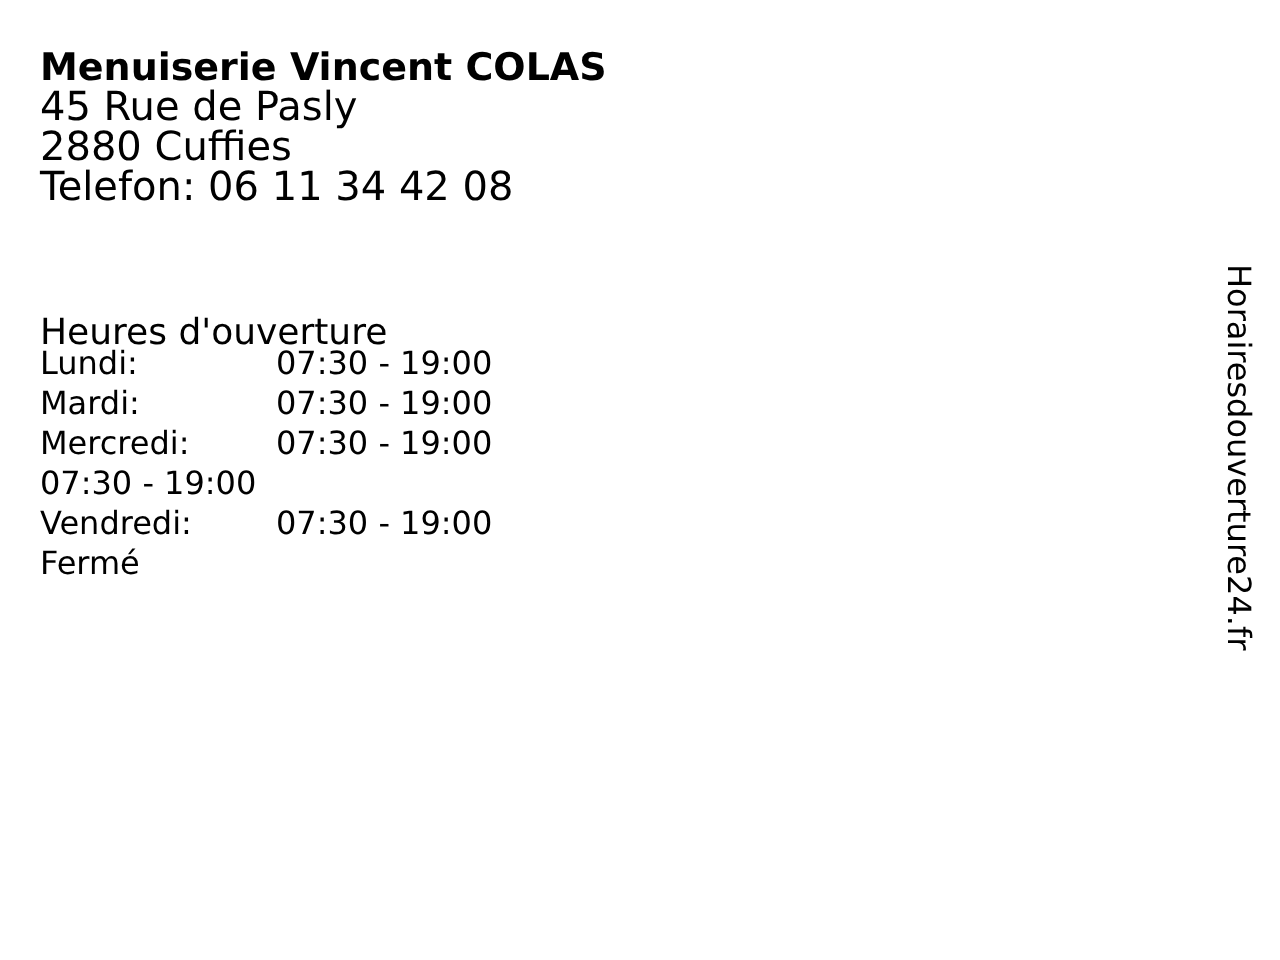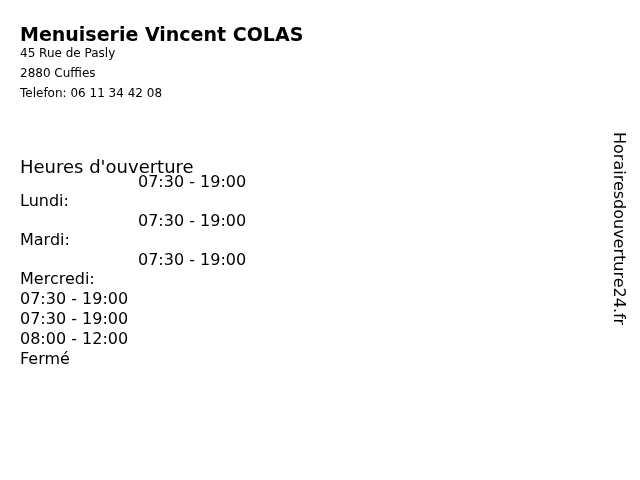--- a/index.html
+++ b/index.html
@@ -26,21 +26,21 @@
     top: 8px;
     font-size: 19px;
     font-weight: 700;
     line-height: 26px;
     white-space: nowrap;
   }
   .address-block {
     position: absolute;
     left: 20px;
     top: 43px;
-    font-size: 12px;
+    font-size: 20px;
     line-height: 20px;
   }
   .address-line {
     white-space: nowrap;
   }
   .hours-heading {
     position: absolute;
     left: 20px;
     top: 141px;
     font-size: 18px;
@@ -55,21 +55,20 @@
     font-size: 16px;
     line-height: 20px;
   }
   .hours-row {
     display: flex;
   }
   .hours-day {
     width: 118px;
     flex: 0 0 118px;
     white-space: nowrap;
-    margin-top: 19px;
   }
   .hours-time {
     white-space: nowrap;
   }
   .watermark {
     position: absolute;
     left: 610px;
     top: 132px;
     writing-mode: vertical-rl;
     font-size: 16px;
@@ -102,24 +101,24 @@
       <span class="hours-time">07:30 - 19:00</span>
     </div>
     <div class="hours-row">
       <span class="hours-day">Mercredi:</span>
       <span class="hours-time">07:30 - 19:00</span>
     </div>
     <div class="hours-row">
       <span class="hours-time">07:30 - 19:00</span>
     </div>
     <div class="hours-row">
+      <span class="hours-day">Vendredi:</span>
       <span class="hours-time">07:30 - 19:00</span>
     </div>
     <div class="hours-row">
-      <span class="hours-time">08:00 - 12:00</span>
     </div>
     <div class="hours-row">
       <span class="hours-time">Fermé</span>
     </div>
   </div>
 
   <div class="watermark">Horairesdouverture24.fr</div>
 
 </div>
 

